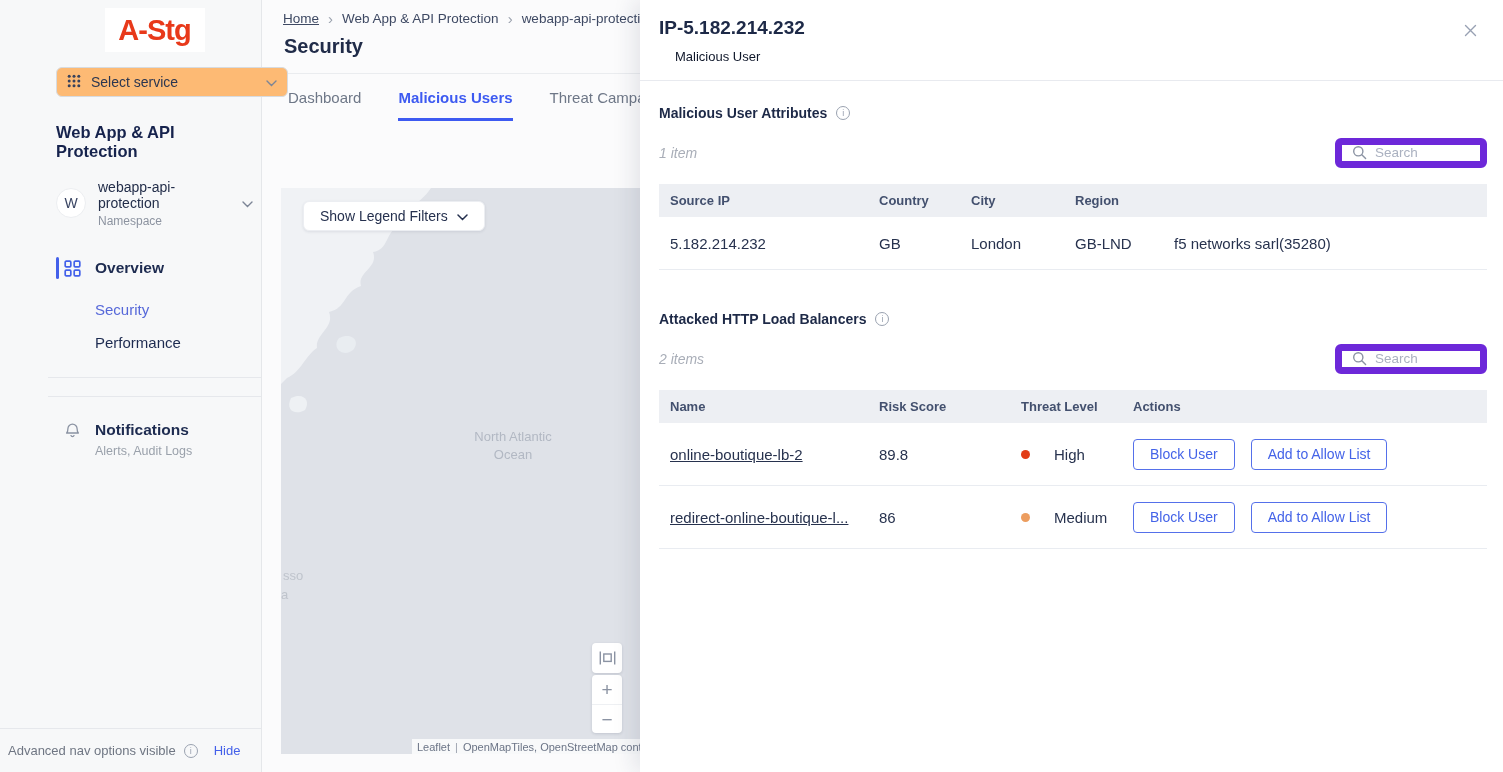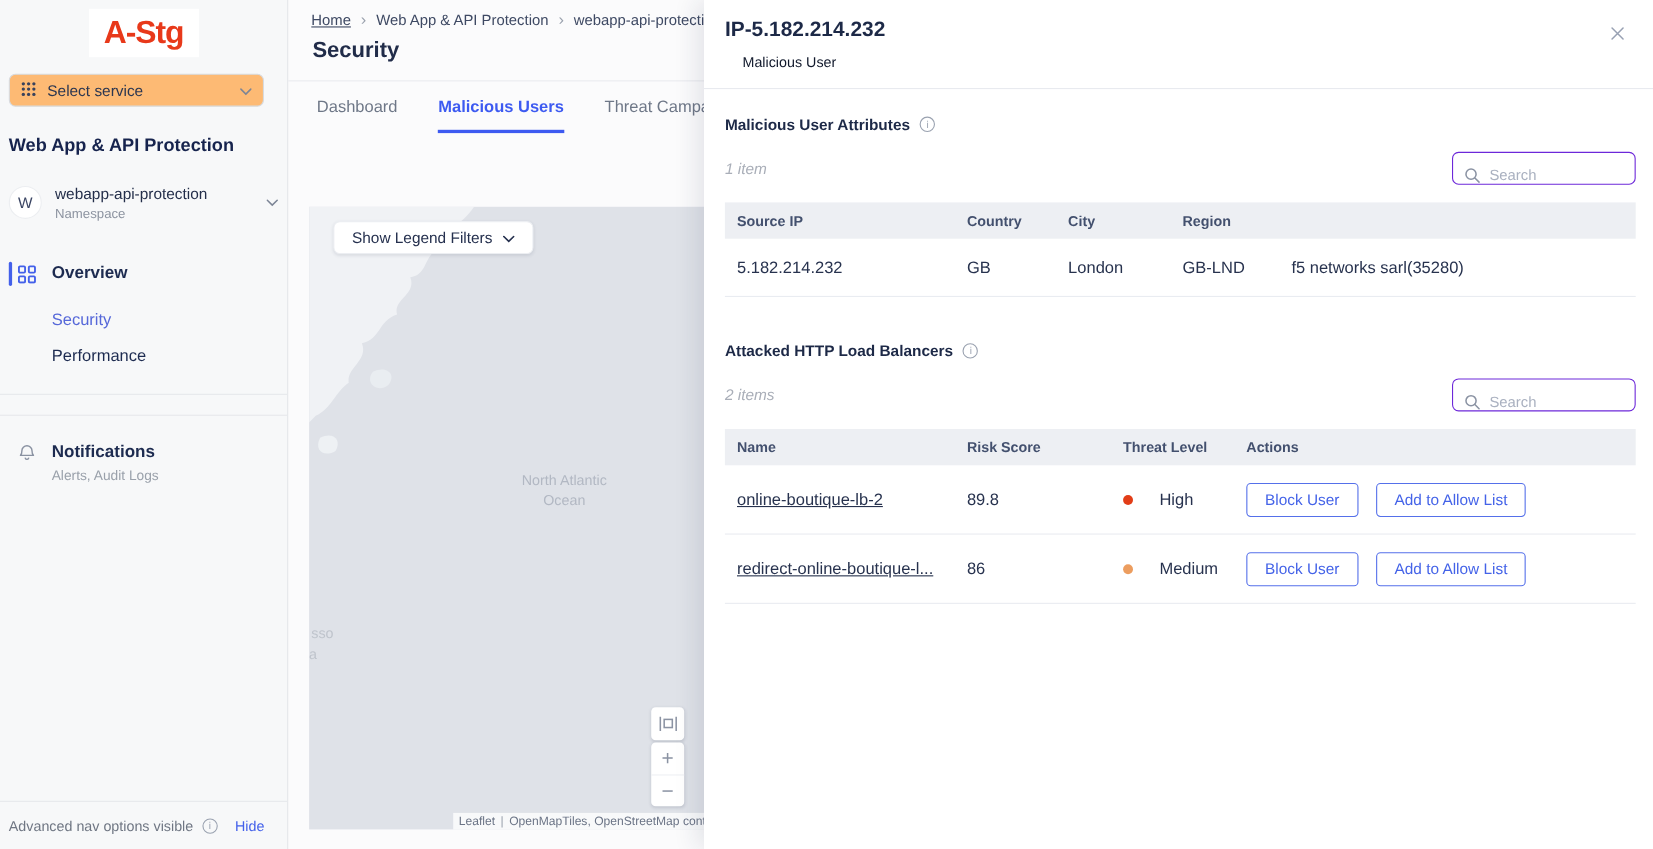--- a/index.html
+++ b/index.html
@@ -7,21 +7,21 @@
   body {
     font-family:"Liberation Sans", sans-serif;
     position:relative; overflow:hidden;
     background:#fbfbfc; color:#27324e;
   }
   .app { position:absolute; inset:0; }
 
   
   .sidebar {
     position:absolute; left:0; top:0; bottom:0; width:262px;
-    background:#f7f8f9; border-right:1px solid #e5e7ea; z-index:5;
+    background:#f7f8f9; border-right:1px solid #e5e7ea; z-index:5;padding-left:48px;
   }
   .logo-box {
     width:100px; height:44px; margin:8px auto 0; background:#ffffff;
     display:flex; align-items:center; justify-content:center;
     font-size:29px; font-weight:800; letter-spacing:-1px;
   }
   .select-service {
     display:flex; align-items:center; gap:10px;
     margin:15px 8px 0; width:232px; height:30px; padding:0 10px;
     background:#fdba74; border:1px solid #d7dbe0; border-radius:6px;
@@ -142,22 +142,22 @@
   .p-close {
     position:absolute; right:24px; top:21px; width:18px; height:18px;
     display:flex; align-items:center; justify-content:center; cursor:pointer;
   }
   .p-section { margin:24px 16px 0 19px; }
   .sec-title-row { display:flex; align-items:center; gap:9px; }
   .sec-title { font-size:14px; font-weight:700; color:#1d2947; }
   .sec-bar { display:flex; align-items:center; justify-content:space-between; margin-top:17px; }
   .count { font-size:14px; color:#a9aeb8;font-style:italic; }
   .search-box {
-    width:167px; height:30px; border:1px solid #6d28d9; border-radius:6px;
-    display:flex; align-items:flex-end; gap:8px; padding:0 10px; background:#fff;
+    width:152px; height:30px; border:7px solid #6d28d9; border-radius:6px;
+    display:flex; align-items:flex-start; gap:8px; padding:0 10px; background:#fff;
   }
   .search-box input {
     border:none; outline:none; flex:1; font-size:13.5px; color:#2b3650;
     font-family:inherit; background:transparent; min-width:0;
   }
   .search-box input::placeholder { color:#aab1c0; }
 
   .tbl { margin-top:16px; }
   .t-head {
     display:grid; align-items:center; background:#edeff3; height:33px;

